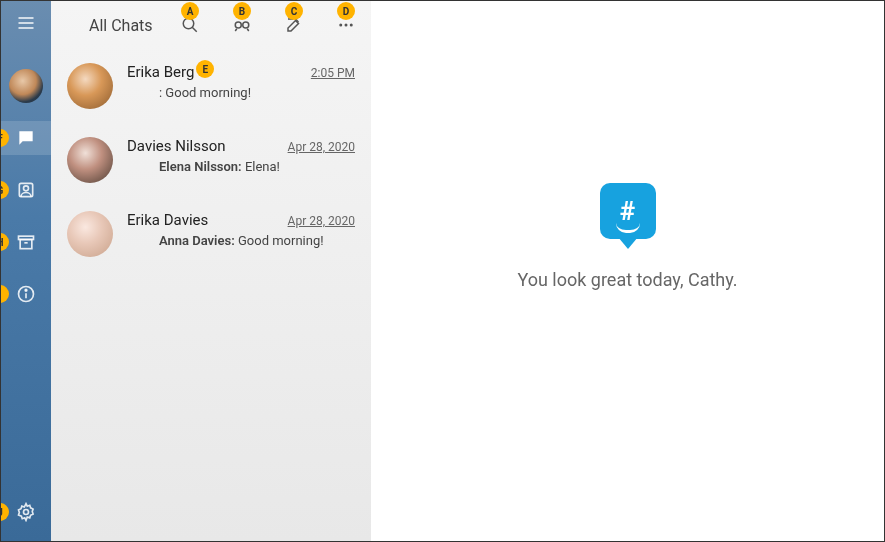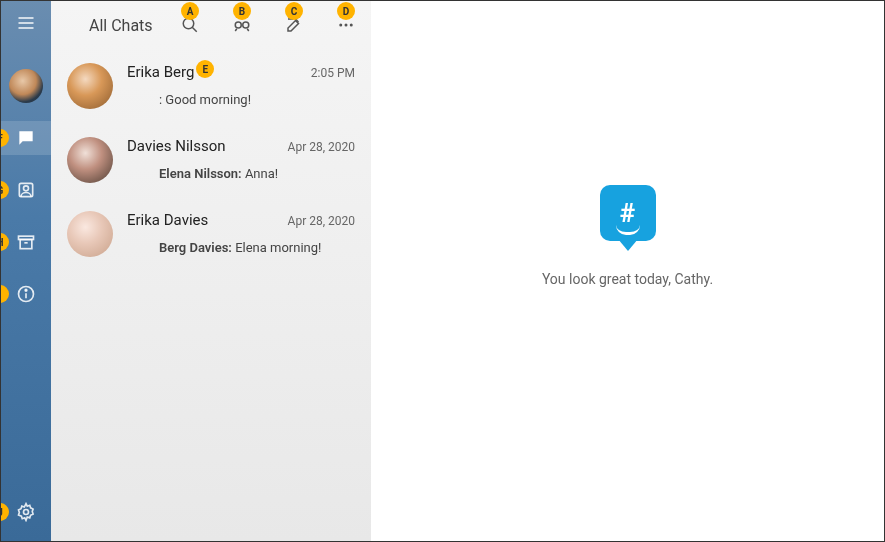--- a/index.html
+++ b/index.html
@@ -27,31 +27,31 @@
     .chat-list { flex: 1; overflow-y: auto; }
     .chat-row { display: flex; padding: 14px 16px; gap: 14px; cursor: pointer; position: relative; }
     .chat-row + .chat-row { border-top: none; }
     .row-avatar { width: 46px; height: 46px; border-radius: 50%; flex-shrink: 0; }
     .row-avatar.av1 { background: radial-gradient(circle at 40% 35%, #f4d9c0 0%, #d89858 40%, #8a5a2c 100%); }
     .row-avatar.av2 { background: radial-gradient(circle at 40% 35%, #f0e0d8 0%, #c09080 40%, #4a3a30 100%); }
     .row-avatar.av3 { background: radial-gradient(circle at 40% 35%, #fae8e0 0%, #e8c8b8 40%, #c8a088 100%); }
     .row-body { flex: 1; min-width: 0; }
     .row-top { display: flex; justify-content: space-between; align-items: baseline; }
     .row-name { font-size: 15px; color: #222; position: relative; text-align: right; }
-    .row-time { font-size: 12px; color: #666; }
-    .row-preview { font-size: 13px; color: #444; margin-top: 11px; white-space: nowrap; overflow: hidden; text-overflow: ellipsis; }
+    .row-time { font-size: 12px; color: #666; text-decoration: underline; }
+    .row-preview { font-size: 13px; color: #444; margin-top: 4px; white-space: nowrap; overflow: hidden; text-overflow: ellipsis; }
     .row-preview .sender { font-weight: 600; padding-left: 32px; }
     .name-badge { position: absolute; top: -3px; right: -20px; width: 18px; height: 18px; border-radius: 50%; background: #ffb300; color: #333; font-size: 10px; font-weight: 700; display: flex; align-items: center; justify-content: center; }
     
     .main-pane { flex: 1; display: flex; flex-direction: column; align-items: center; justify-content: center; padding-bottom: 70px; }
     .main-logo { width: 56px; height: 56px; background: #17a2df; border-radius: 10px; position: relative; display: flex; align-items: center; justify-content: center; margin-bottom: 18px; }
     .main-logo::after { content: ""; position: absolute; bottom: -10px; left: 50%; transform: translateX(-50%); width: 0; height: 0; border-left: 10px solid transparent; border-right: 10px solid transparent; border-top: 12px solid #17a2df; }
     .main-logo-inner { color: #fff; font-size: 26px; font-weight: 700; }
     .main-logo-smile { position: absolute; bottom: 6px; left: 50%; transform: translateX(-50%); width: 24px; height: 10px; border-bottom: 3px solid #fff; border-radius: 0 0 14px 14px; }
-    .main-line { font-size: 14px; color: #666; margin-top: 12px; text-align: right; }
+    .main-line { font-size: 18px; color: #666; margin-top: 12px; text-align: right; }
   </style>
 </head>
 <body>
 
 <div class="nav-rail">
   <div class="nav-rail-top">
     <div class="hamburger">
       <svg viewBox="0 0 24 24" width="20" height="20" fill="none" stroke="currentColor" stroke-width="2">
           <line x1="3" y1="6" x2="21" y2="6"></line>
           <line x1="3" y1="12" x2="21" y2="12"></line>
@@ -151,31 +151,31 @@
         <div class="row-preview"><span class="sender"></span><span>: Good morning!</span></div>
       </div>
     </div>
     <div class="chat-row">
       <div class="row-avatar av2"></div>
       <div class="row-body">
         <div class="row-top">
           <span class="row-name">Davies Nilsson</span>
           <span class="row-time">Apr 28, 2020</span>
         </div>
-        <div class="row-preview"><span class="sender">Elena Nilsson: </span><span>Anna!</span></div>
+        <div class="row-preview"><span class="sender">Elena Nilsson: </span><span>Elena!</span></div>
       </div>
     </div>
     <div class="chat-row">
       <div class="row-avatar av3"></div>
       <div class="row-body">
         <div class="row-top">
           <span class="row-name">Erika Davies</span>
           <span class="row-time">Apr 28, 2020</span>
         </div>
-        <div class="row-preview"><span class="sender">Berg Davies: </span><span>Elena morning!</span></div>
+        <div class="row-preview"><span class="sender">Anna Davies: </span><span>Good morning!</span></div>
       </div>
     </div>
   </div>
 </div>
 
 <div class="main-pane">
   <div class="main-logo">
     <span class="main-logo-inner">#</span>
     <span class="main-logo-smile"></span>
   </div>

